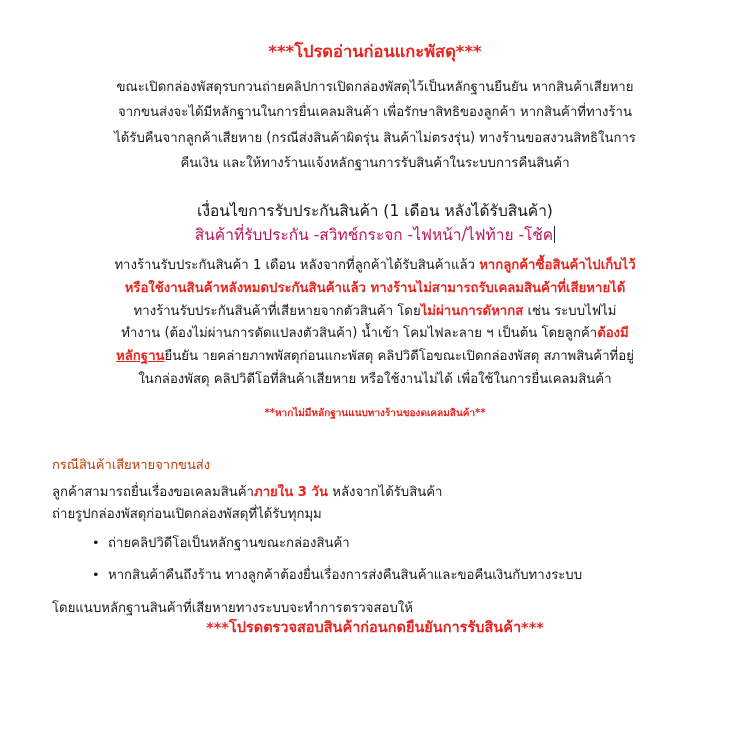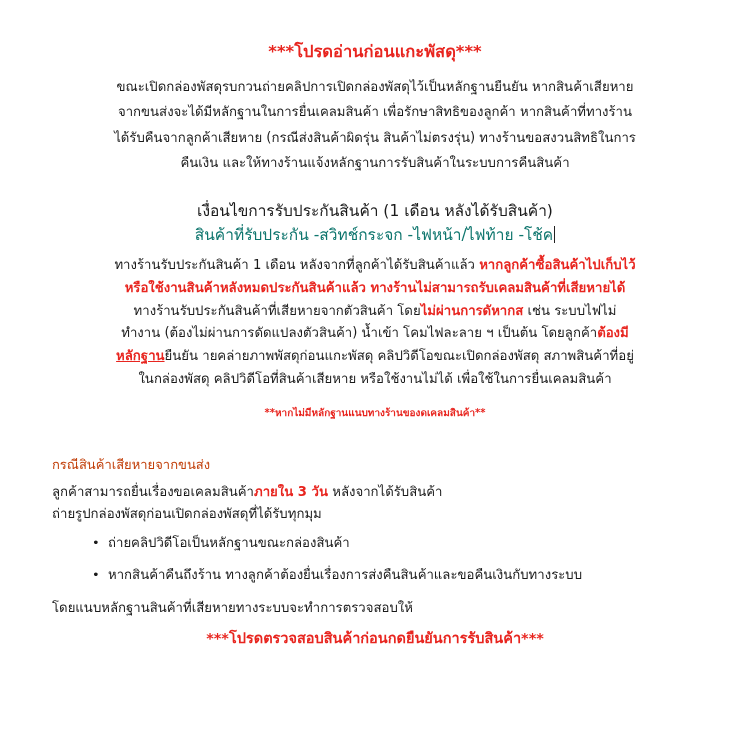--- a/index.html
+++ b/index.html
@@ -52,21 +52,21 @@
   .warranty-title {
     font-size: 15.5px;
     text-align: center;
     line-height: 1.55;
     color: #1a1a1a;
   }
   .warranty-sub {
     font-size: 15.5px;
     text-align: center;
     line-height: 1.55;
-    color: #0f766e;
+    color: #be185d;
     position: relative;
   }
   .caret {
     display: inline-block;
     width: 1px;
     height: 17px;
     background: #222;
     vertical-align: -3px;
     margin-left: 1px;
   }
@@ -115,21 +115,21 @@
     position: absolute;
     left: 0;
     top: 0;
     font-size: 13px;
   }
   .footer-banner {
     color: #e8251f;
     font-weight: bold;
     font-size: 14.5px;
     text-align: center;
-    margin: 1px;
+    margin: 12px;
     position: absolute;
     left: 0;
     right: 0;
     bottom: 22px;
   }
 </style>
 </head>
 <body>
 
 <div class="page">

